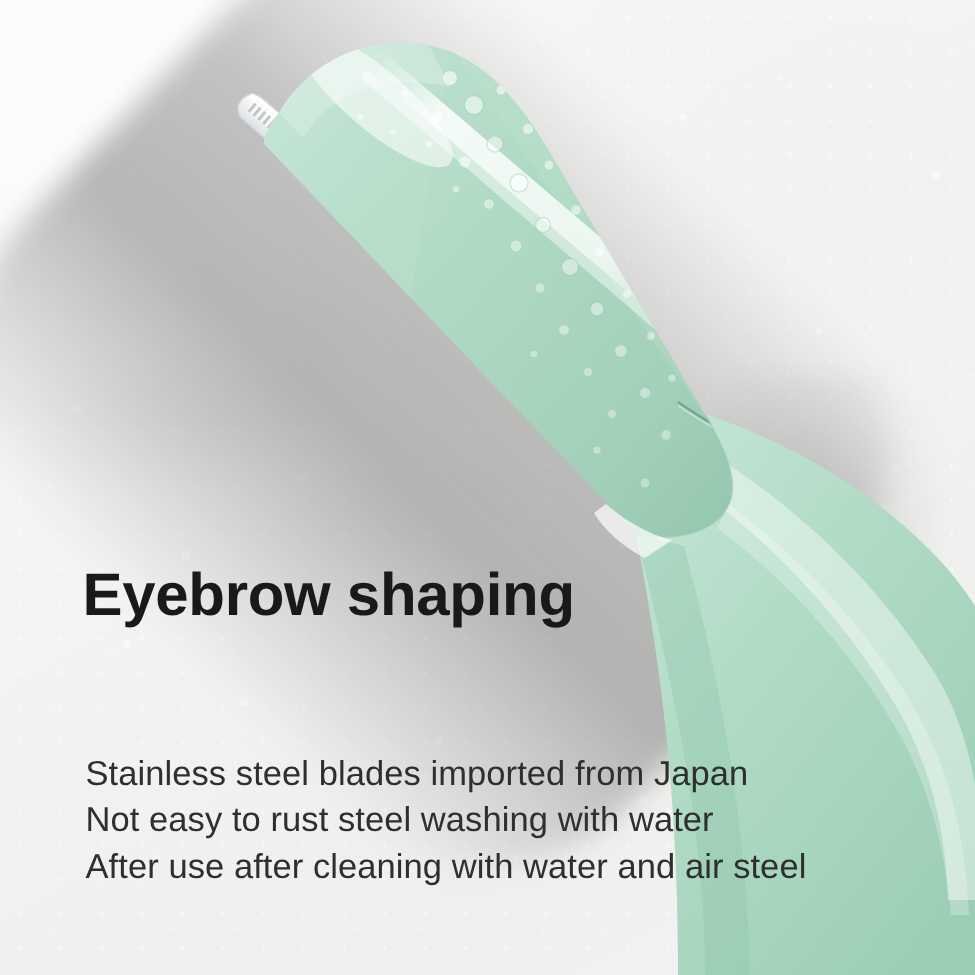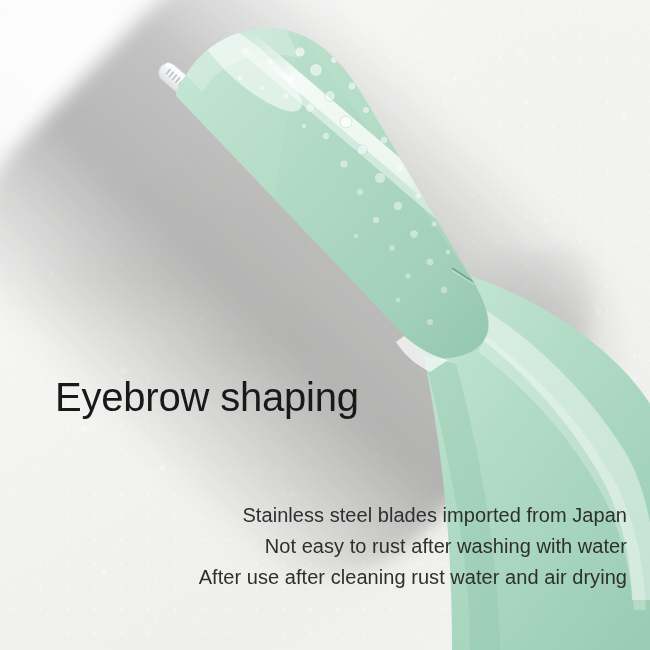--- a/index.html
+++ b/index.html
@@ -105,40 +105,39 @@
 
   
   .headline {
     position: absolute;
     left: 55px;
     top: 372px;
     width: 560px;
     color: #191919;
     font-size: 40px;
     line-height: 50px;
-    font-weight: 400;
+    font-weight: 700;
     letter-spacing: -0.2px;
   }
   .headline .hl-line { display: block; white-space: nowrap; }
 
   .bullets {
     position: absolute;
     left: 57px;
     top: 500px;
     width: 570px;
   }
   .bullet {
     display: block;
     color: #2f2f2f;
-    font-size: 20px;
+    font-size: 23px;
     line-height: 31px;
     font-weight: 400;
     letter-spacing: .05px;
     white-space: nowrap;
-    text-align: right;
   }
 </style>
 </head>
 <body>
 
 <div id="stage">
 
   <div class="bg-base"></div>
   <div class="bg-swirl"></div>
   <div class="bg-texture"></div>
@@ -322,17 +321,17 @@
       <path d="M 404 336 C 418 348, 432 356, 448 360 L 430 372 C 414 364, 402 352, 396 342 Z" fill="#ffffff" opacity=".7"></path>
     </svg>
   </div>
 
   <div class="headline">
     <span class="hl-line">Eyebrow shaping</span>
   </div>
 
   <div class="bullets">
     <span class="bullet">Stainless steel blades imported from Japan</span>
-    <span class="bullet">Not easy to rust after washing with water</span>
-    <span class="bullet">After use after cleaning rust water and air drying</span>
+    <span class="bullet">Not easy to rust steel washing with water</span>
+    <span class="bullet">After use after cleaning with water and air steel</span>
   </div>
 
 </div>
 
 </body></html>

